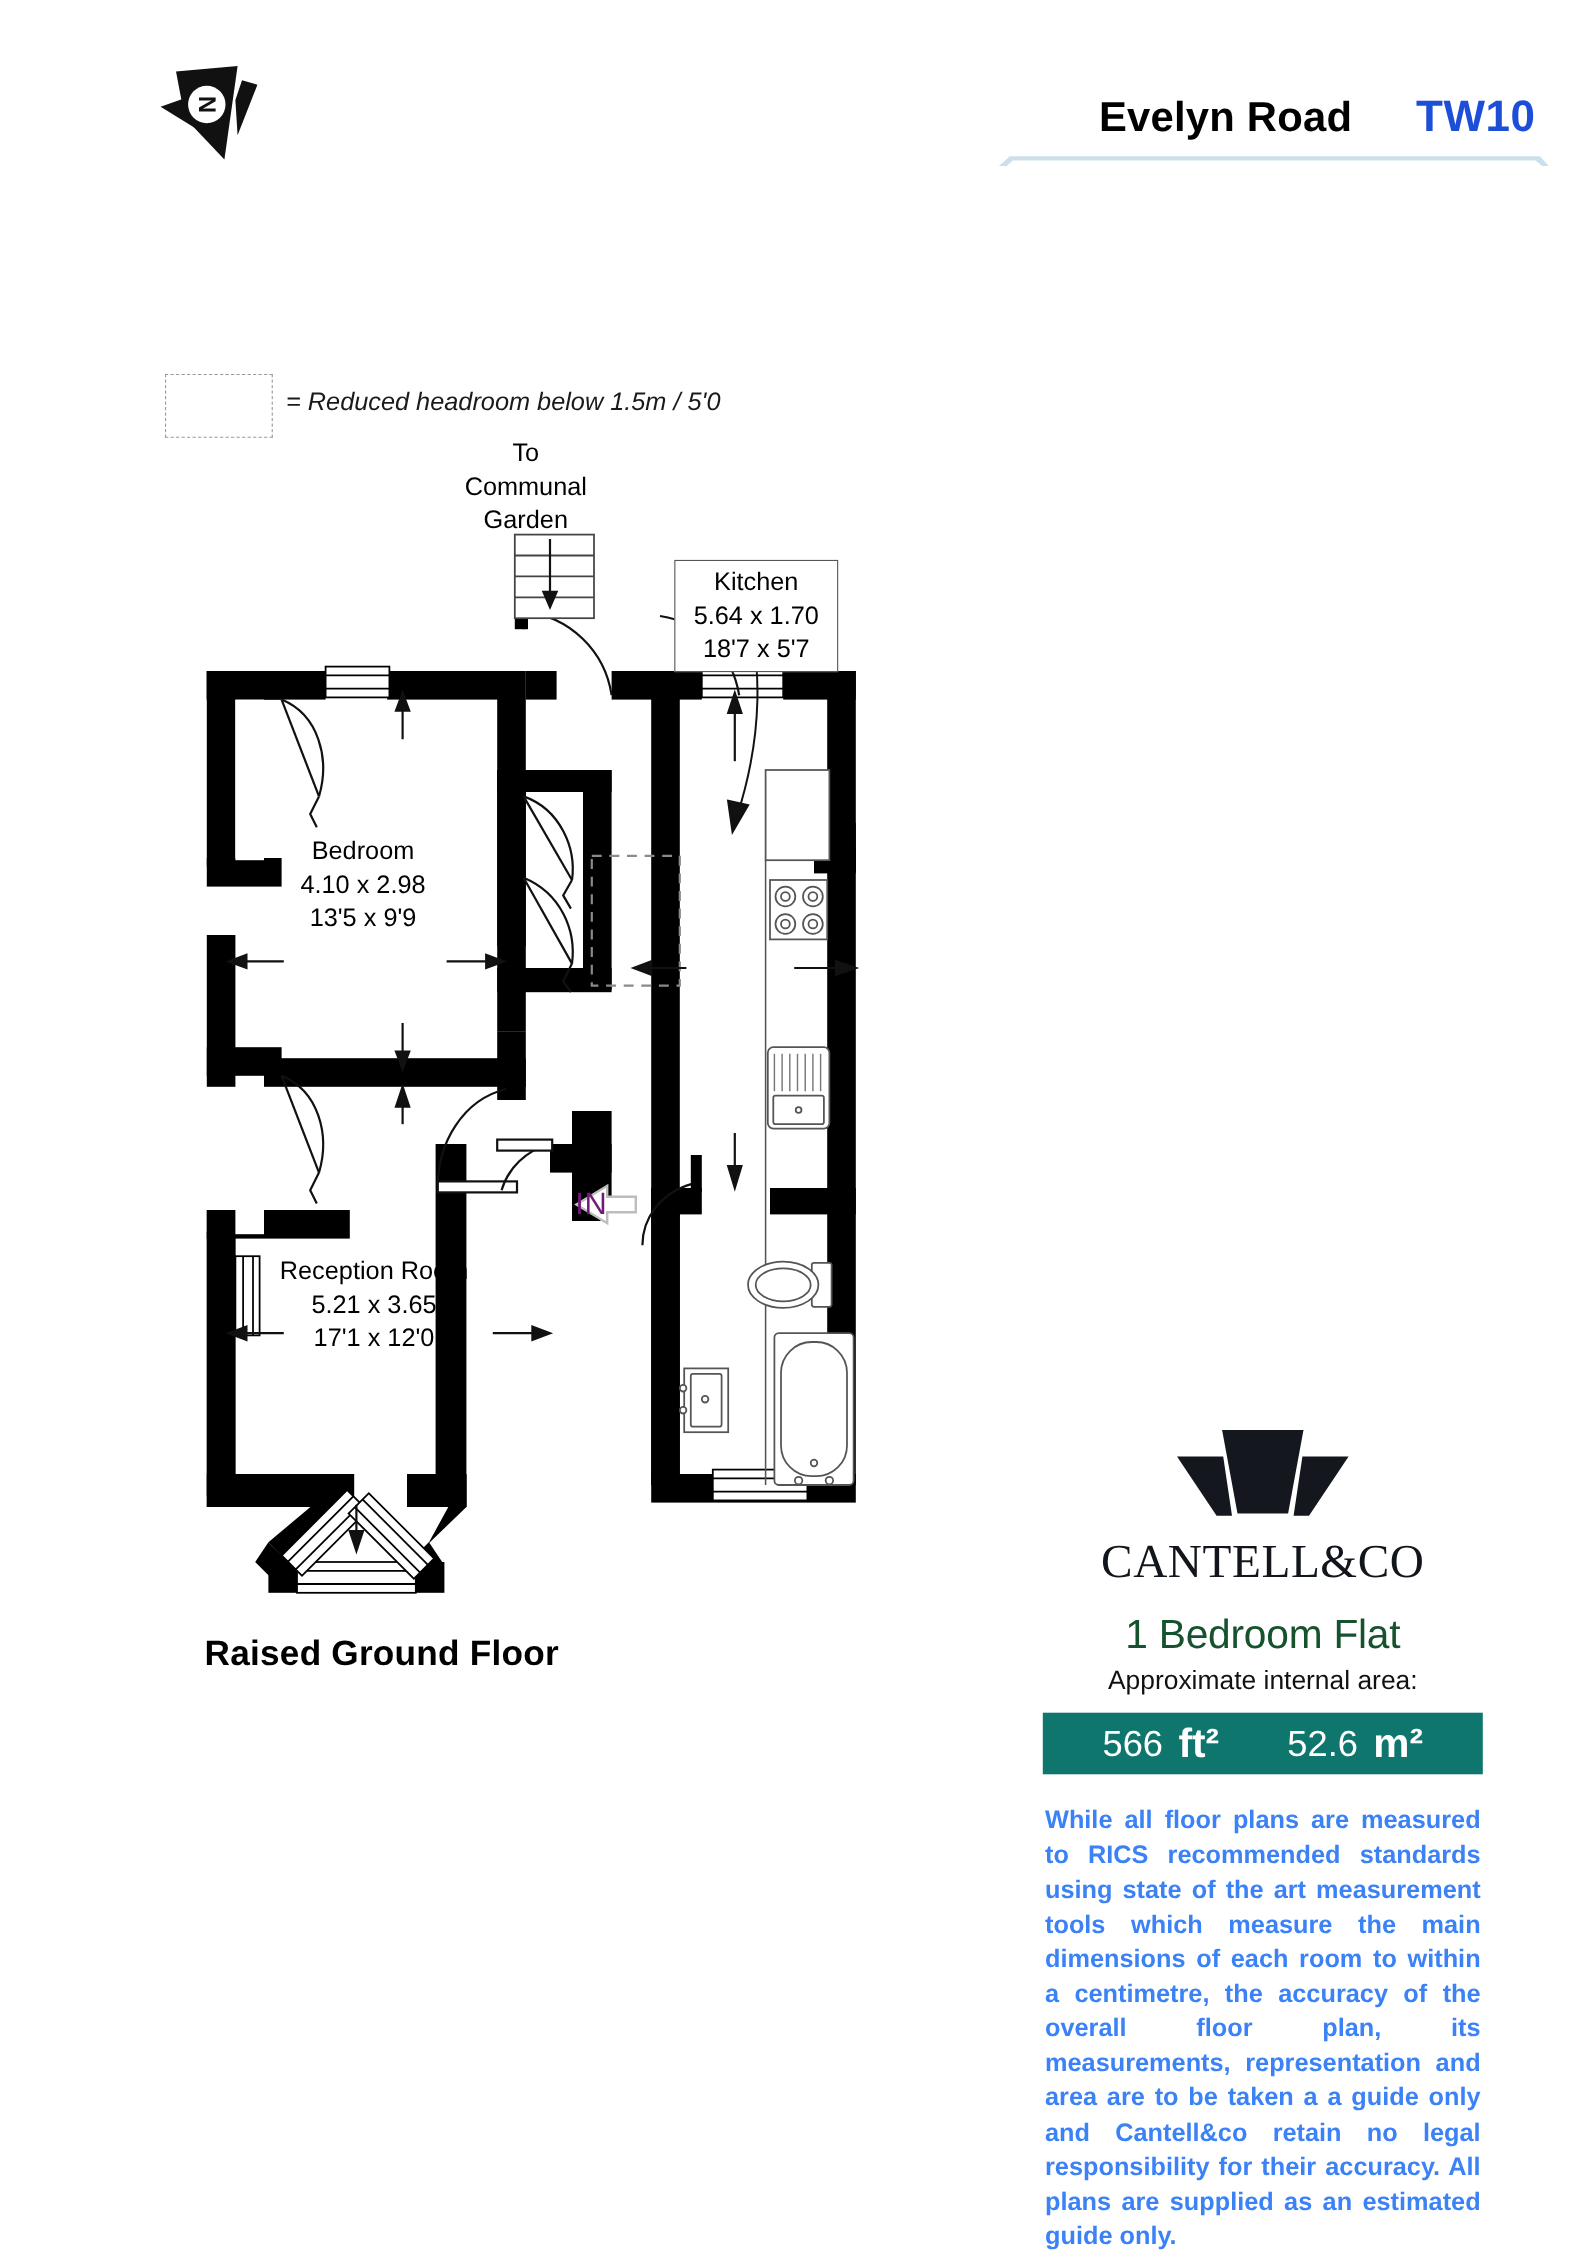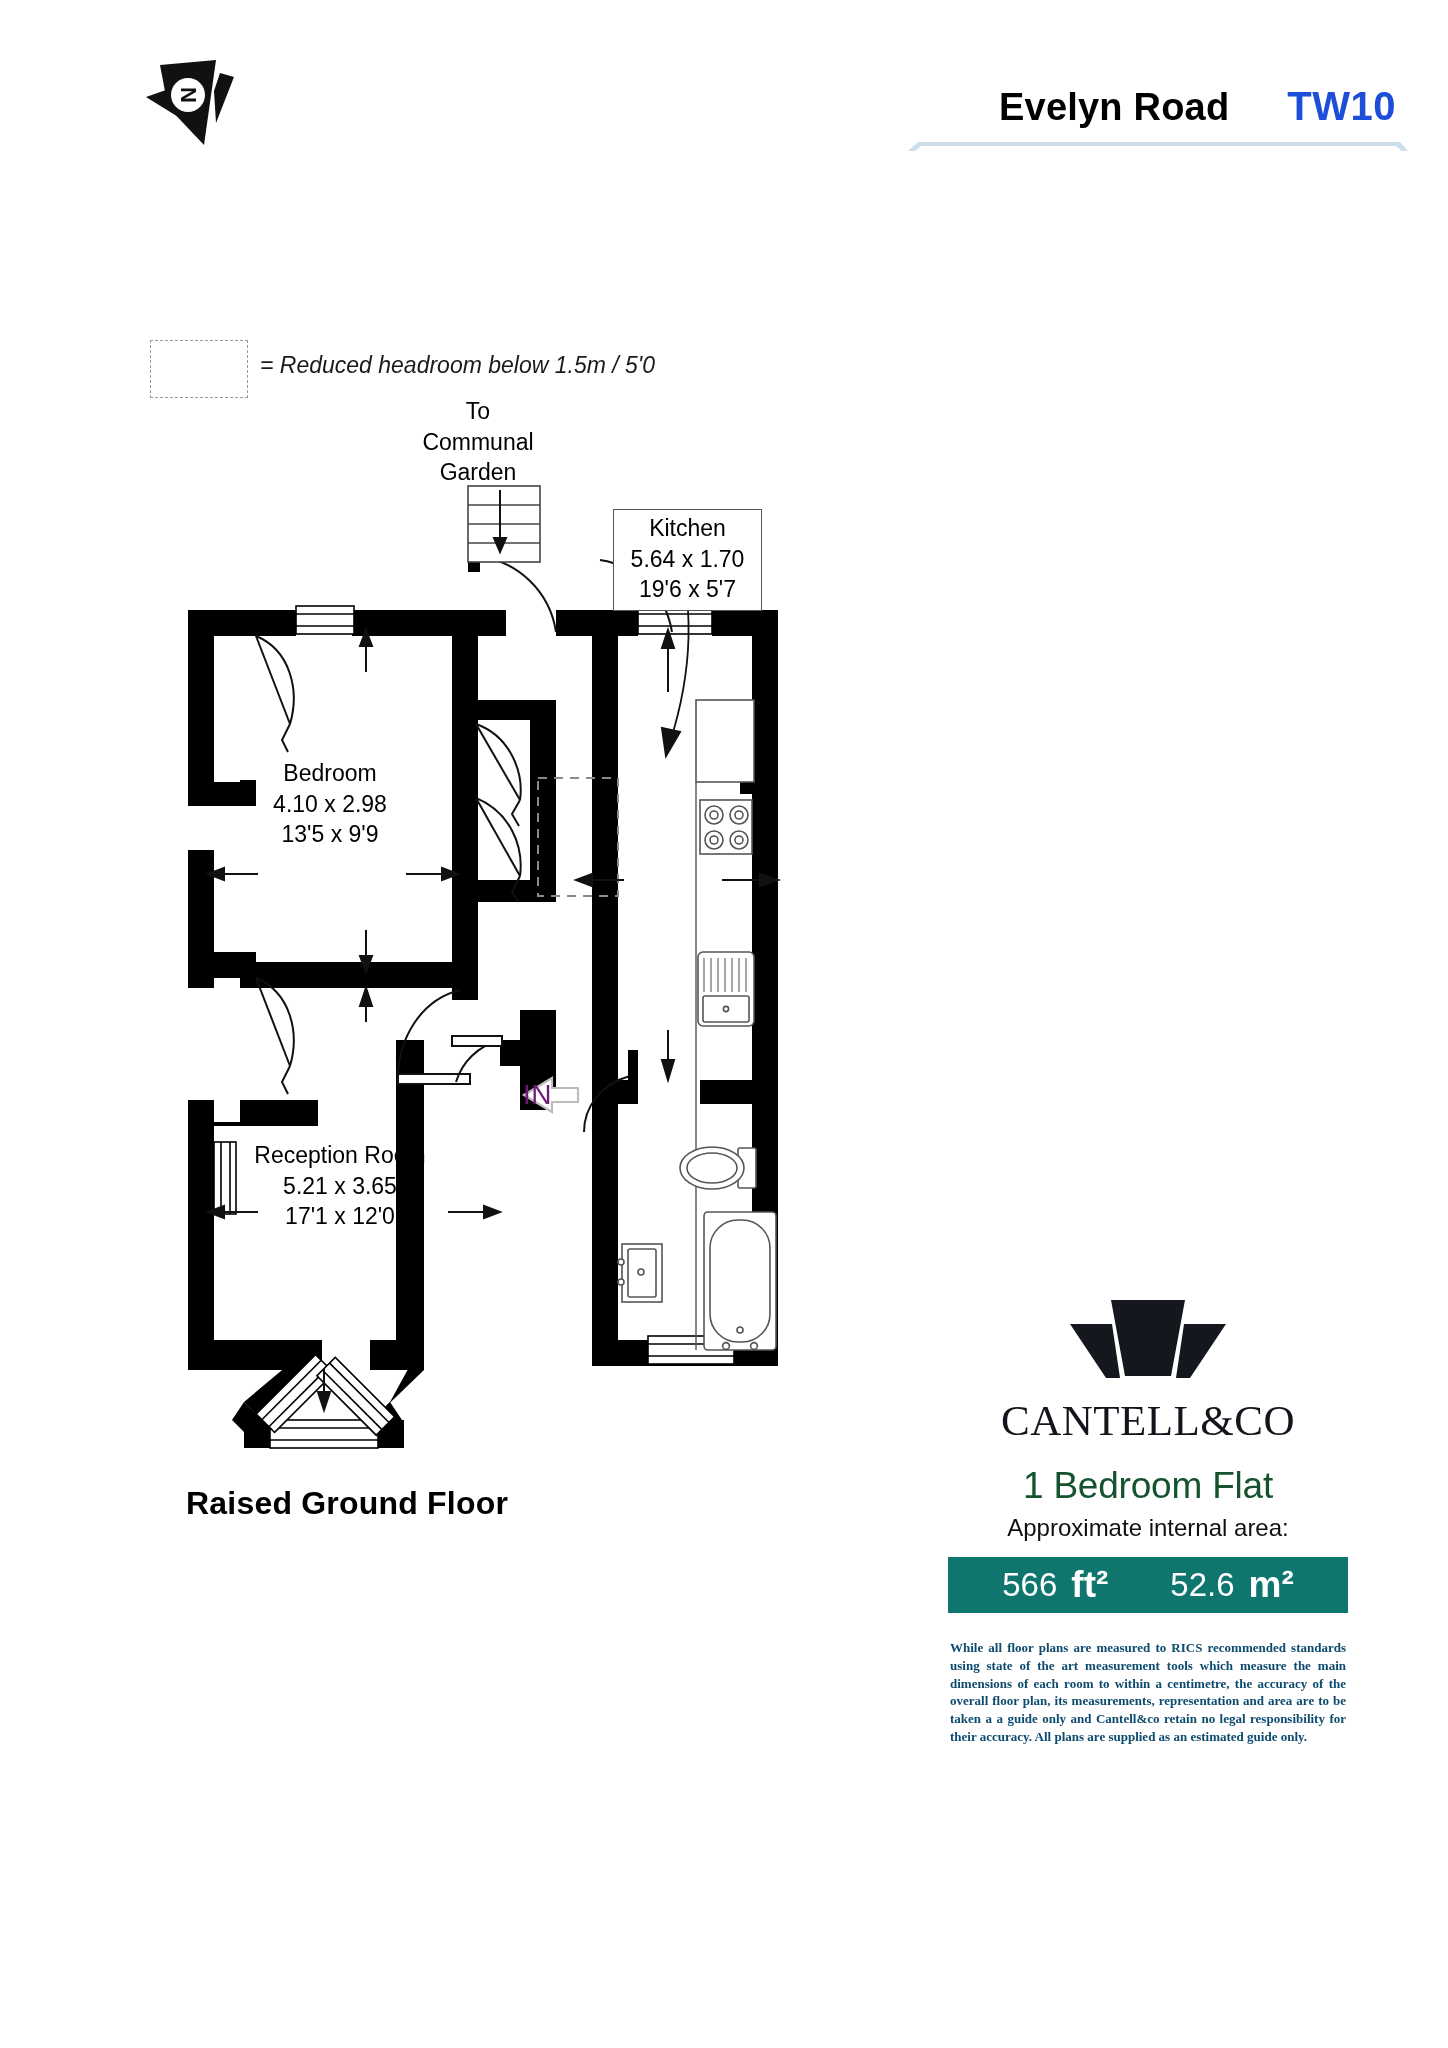--- a/index.html
+++ b/index.html
@@ -170,28 +170,27 @@
     justify-content: center;
     gap: 14px;
     color: #ffffff;
   }
   .area-value { font-size: 33px; color:#fff; }
   .area-unit { font-size: 37px; font-weight: bold; color:#fff; }
   .area-gap { width: 34px; }
 
   #disclaimer {
     margin-top: 26px;
-    font-size: 13px;
+    font-size: 23px;
     line-height: 1.37;
     font-weight: bold;
     text-align: justify;
     text-align-last: left;
-    color: #0c4a6e;
+    color: #3b82f6;
     padding: 0 2px;
-    font-family: Liberation Serif, serif;
   }
 </style>
 </head>
 <body>
 
 <div id="header-bar">
 
   <svg id="north-arrow" viewBox="0 0 100 105">
     <polygon points="8,52 62,33 50,78" fill="#111"></polygon>
     <polygon points="22,20 78,15 66,100 30,62" fill="#111"></polygon>
@@ -460,21 +459,21 @@
 
 <div class="plan-label" id="garden-label">
   <div>To</div>
   <div>Communal</div>
   <div>Garden</div>
 </div>
 
 <div id="kitchen-label-box">
   <div>Kitchen</div>
   <div>5.64 x 1.70</div>
-  <div>19'6 x 5'7</div>
+  <div>18'7 x 5'7</div>
 </div>
 
 <div class="plan-label" id="bedroom-label">
   <div>Bedroom</div>
   <div>4.10 x 2.98</div>
   <div>13'5 x 9'9</div>
 </div>
 
 <div class="plan-label" id="reception-label">
   <div>Reception Room</div>

